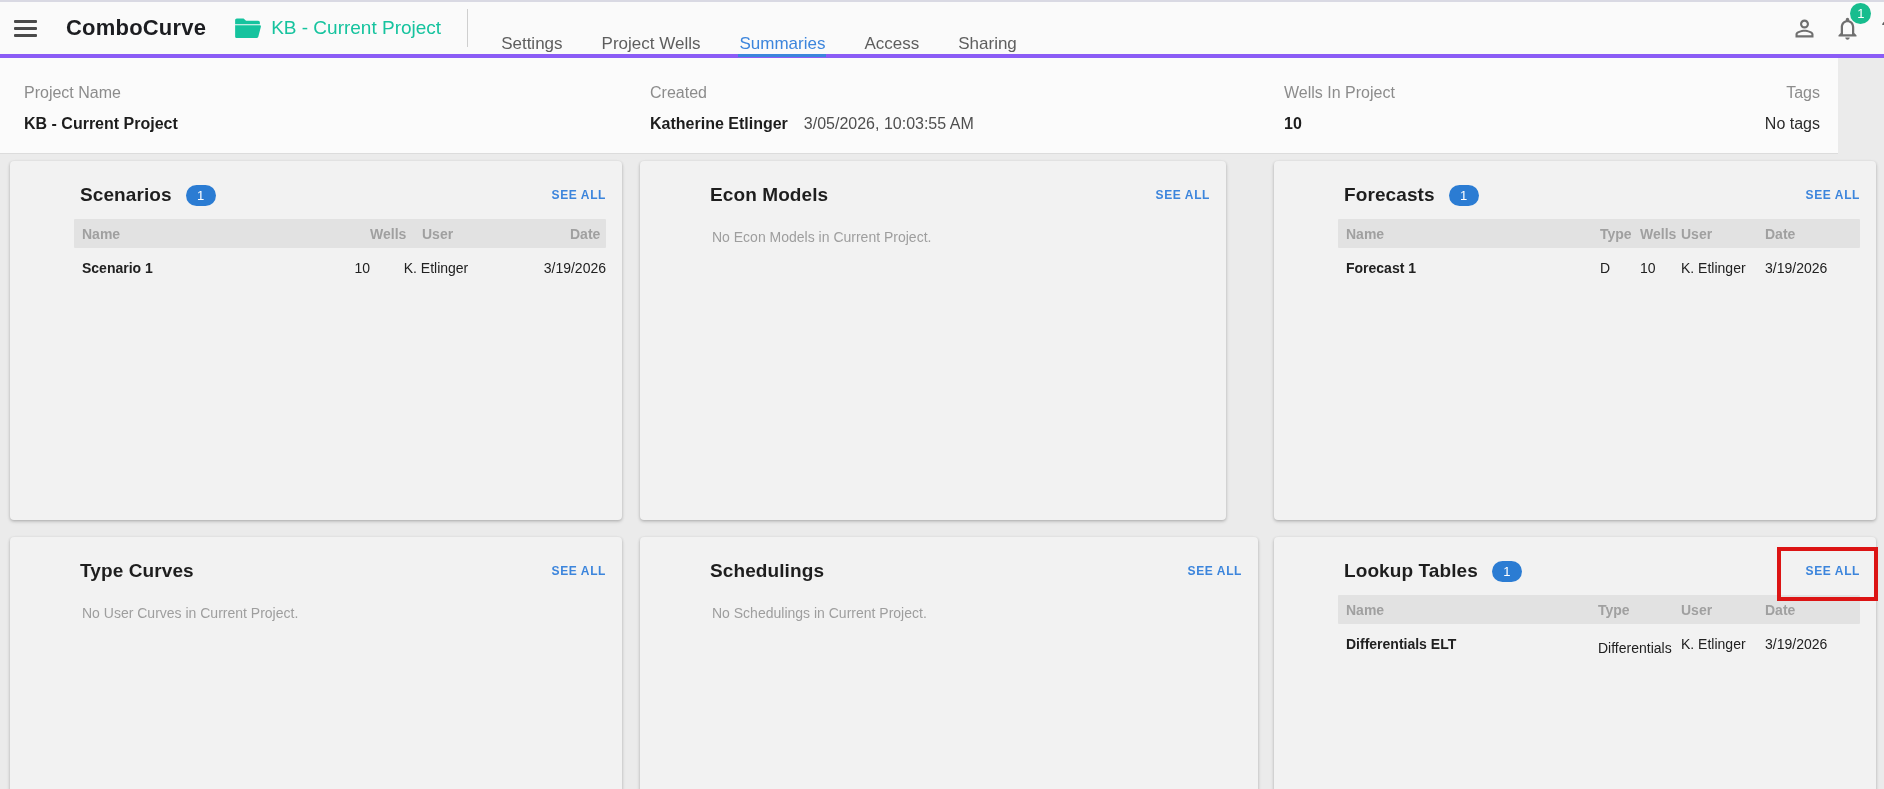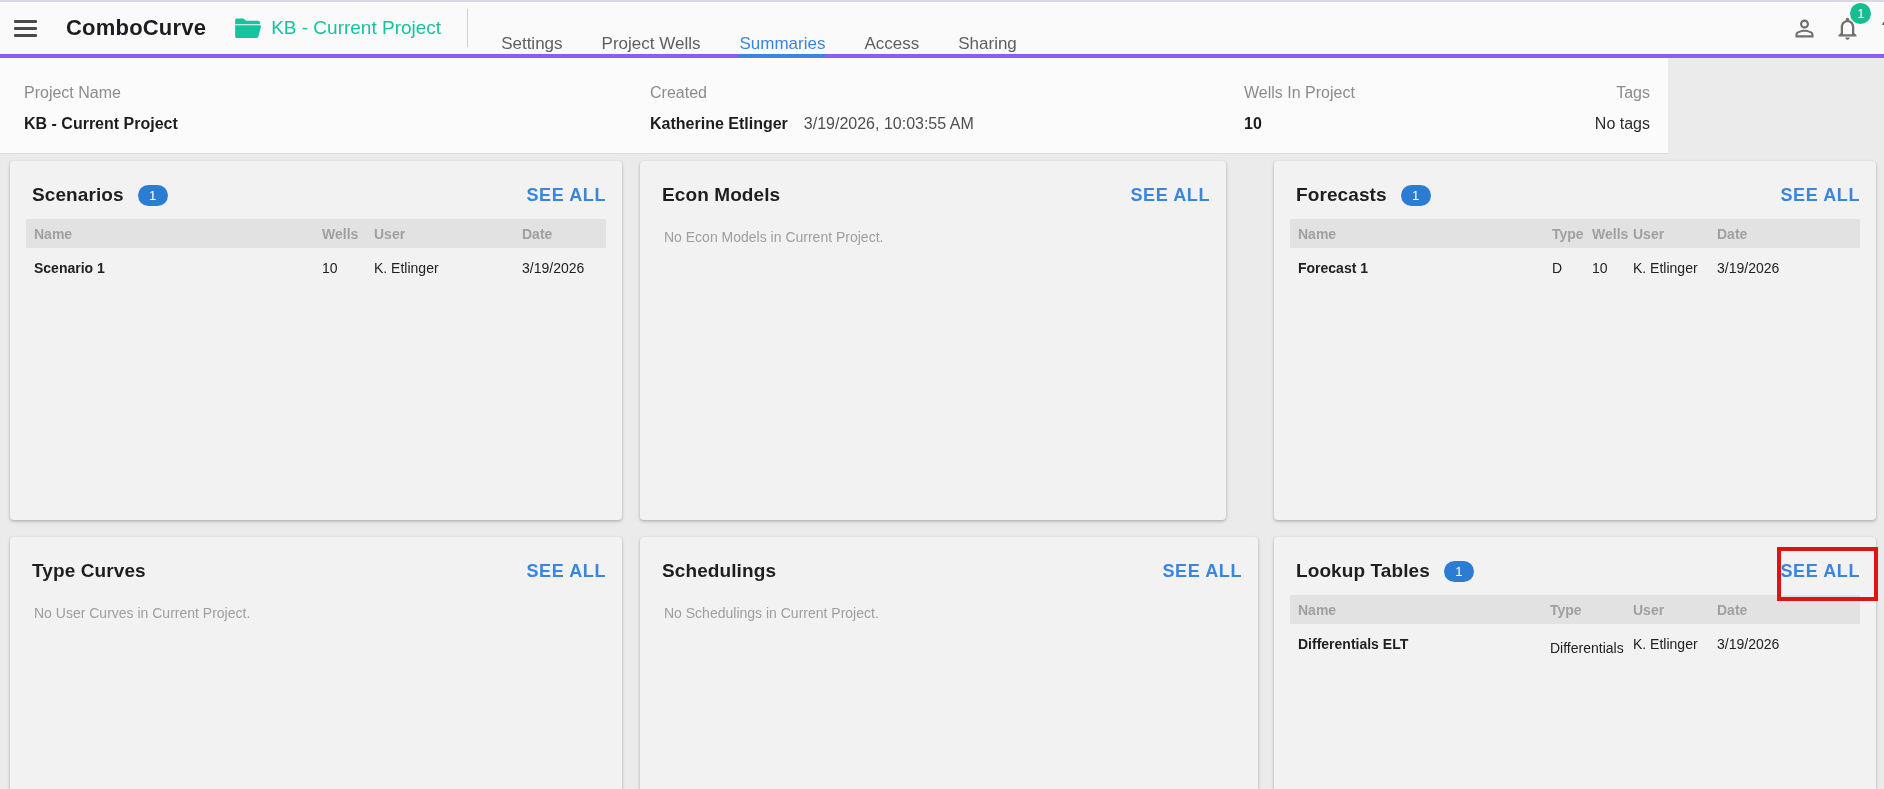--- a/index.html
+++ b/index.html
@@ -32,45 +32,46 @@
   .person-wrap { margin-right:16px; }
   .bell-badge {
     position:absolute; top:-12px; right:-10px; min-width:21px; height:21px; border-radius:11px;
     background:#17bd8e; color:#fff; font-size:13px; font-weight:500;
     display:flex; align-items:center; justify-content:center; padding:0 4px;
   }
   .help-q { margin-left:20px; margin-right:-9px; font-size:21px; color:#5e5e5e; cursor:pointer; }
 
   
   .info-bar {
-    position:absolute; top:58px; left:0; width:1668px; height:96px;
+    position:absolute; top:58px; left:0; width:1838px; height:96px;
     background:#fbfbfb; border-bottom:1px solid #dcdcdc; z-index:10;
   }
   .info-field { position:absolute; top:26px; white-space:nowrap; }
   .info-field.right { text-align:right; }
   .info-label { font-size:16px; color:#8c8c8c; margin-bottom:13px; }
   .info-value { font-size:16px; font-weight:700; color:#1d1d1d; }
   .info-value .secondary { font-weight:400; color:#4f4f4f; margin-left:16px; }
   .info-value.normal { font-weight:400; color:#2b2b2b; }
 
   
   .cards-area { position:absolute; top:155px; left:0; width:1884px; height:634px; }
   .card {
     position:absolute; background:#f2f2f2; border-radius:4px;
     box-shadow:0 1px 3px rgba(0,0,0,0.22), 0 2px 4px rgba(0,0,0,0.08);
+    padding-left:48px;
   }
   .card-header { display:flex; align-items:center; height:52px; padding:16px 16px 0 22px; }
   .card-title { font-size:19px; font-weight:600; color:#1e1e1e; letter-spacing:0.1px; }
   .badge {
     margin-left:14px; min-width:30px; height:21px; border-radius:11px; background:#2b7cd3;
     color:#fff; font-size:13px; font-weight:500; display:flex; align-items:center;
     justify-content:center; padding:0 6px;
   }
   .see-all {
-    margin-left:auto; color:#3c85dc; font-size:18px; font-weight:600;
+    margin-left:auto; color:#3c85dc; font-size:12px; font-weight:600;
     letter-spacing:0.6px; cursor:pointer; text-decoration:none;
   }
   .thead {
     margin:6px 16px 0 16px; height:29px; background:#e2e2e2; display:flex;
     align-items:center; padding-left:8px; border-radius:1px;
   }
   .th { font-size:14px; font-weight:600; color:#a0a0a0; }
   .trow { margin:0 16px; height:40px; display:flex; align-items:center; padding-left:8px; cursor:pointer; }
   .td { font-size:14px; color:#212121; }
   .td.nm { font-weight:700; }
@@ -123,23 +124,23 @@
   </div>
 </header>
 
 <section class="info-bar">
     <div class="info-field" style="left: 24px;">
       <div class="info-label">Project Name</div>
       <div class="info-value"><span class="primary">KB - Current Project</span></div>
     </div>
     <div class="info-field" style="left: 650px;">
       <div class="info-label">Created</div>
-      <div class="info-value"><span class="primary">Katherine Etlinger</span><span class="secondary">3/19/2026, 10:03:55 AM</span></div>
-    </div>
-    <div class="info-field" style="left: 1244px;">
+      <div class="info-value"><span class="primary">Katherine Etlinger</span><span class="secondary">3/05/2026, 10:03:55 AM</span></div>
+    </div>
+    <div class="info-field" style="left: 1284px;">
       <div class="info-label">Wells In Project</div>
       <div class="info-value"><span class="primary">10</span></div>
     </div>
     <div class="info-field right" style="right: 18px;">
       <div class="info-label">Tags</div>
       <div class="info-value normal"><span class="primary">No tags</span></div>
     </div>
   </section>
 
 <main class="cards-area">

